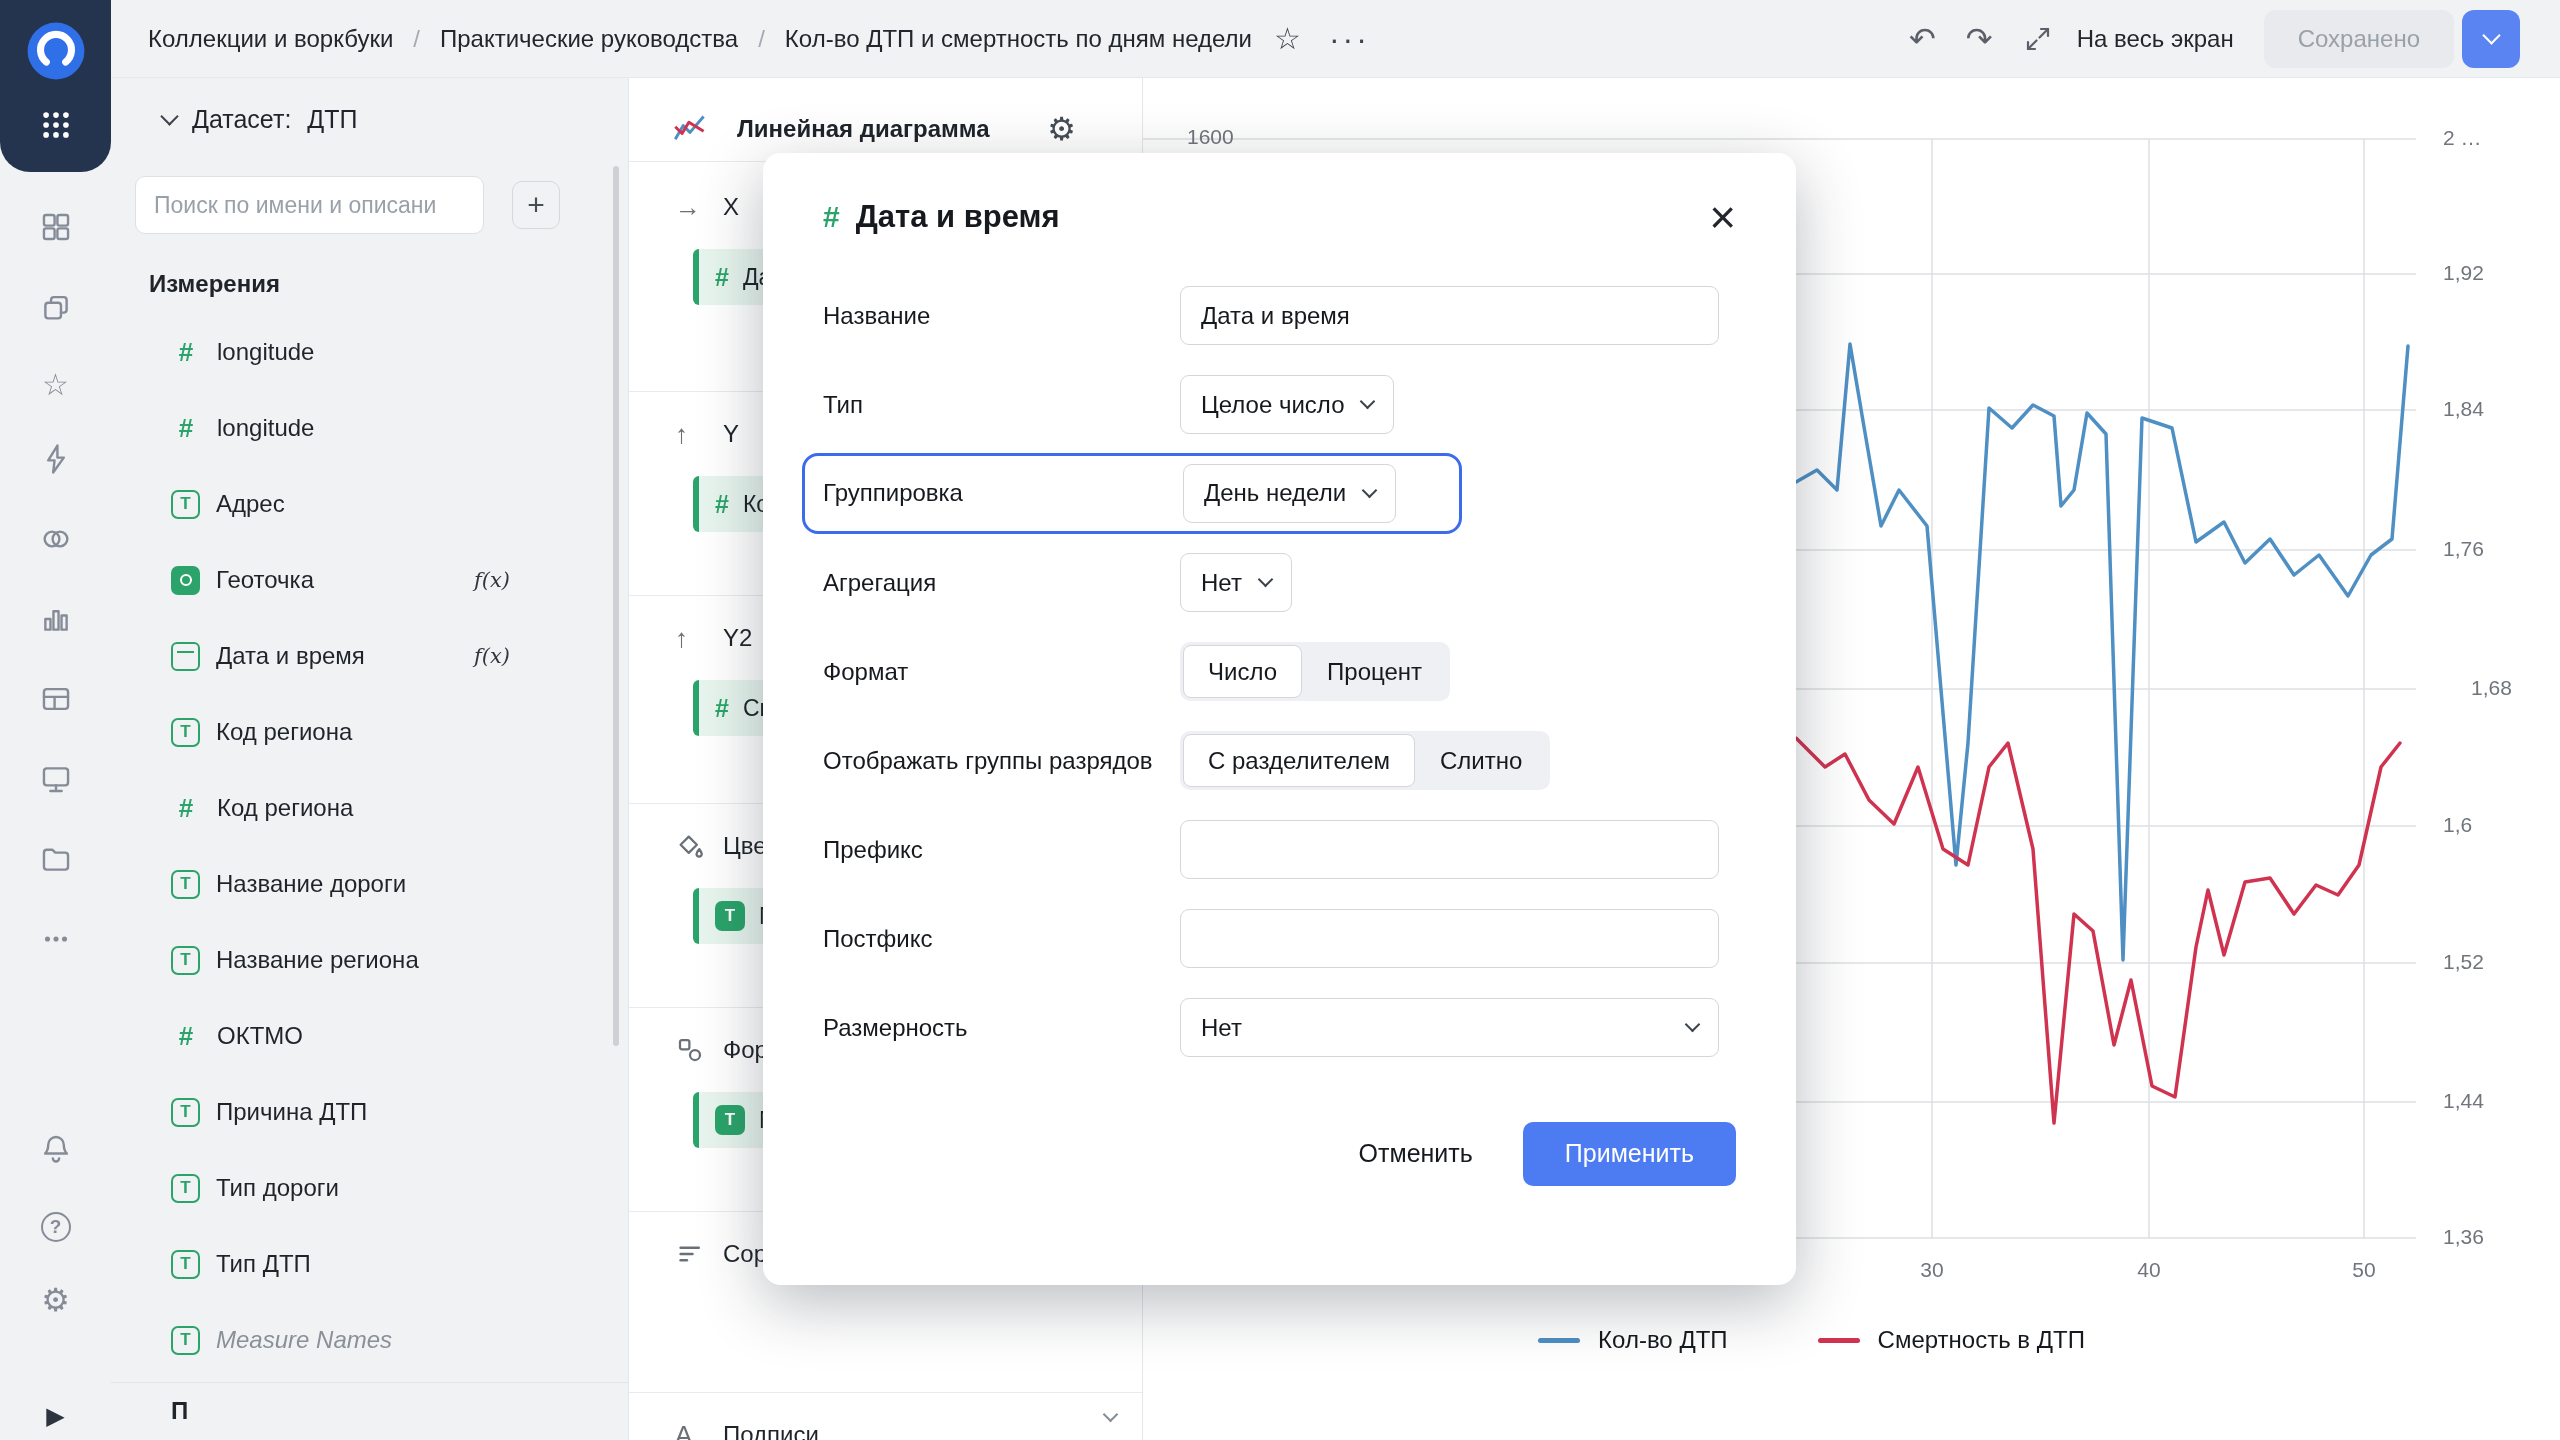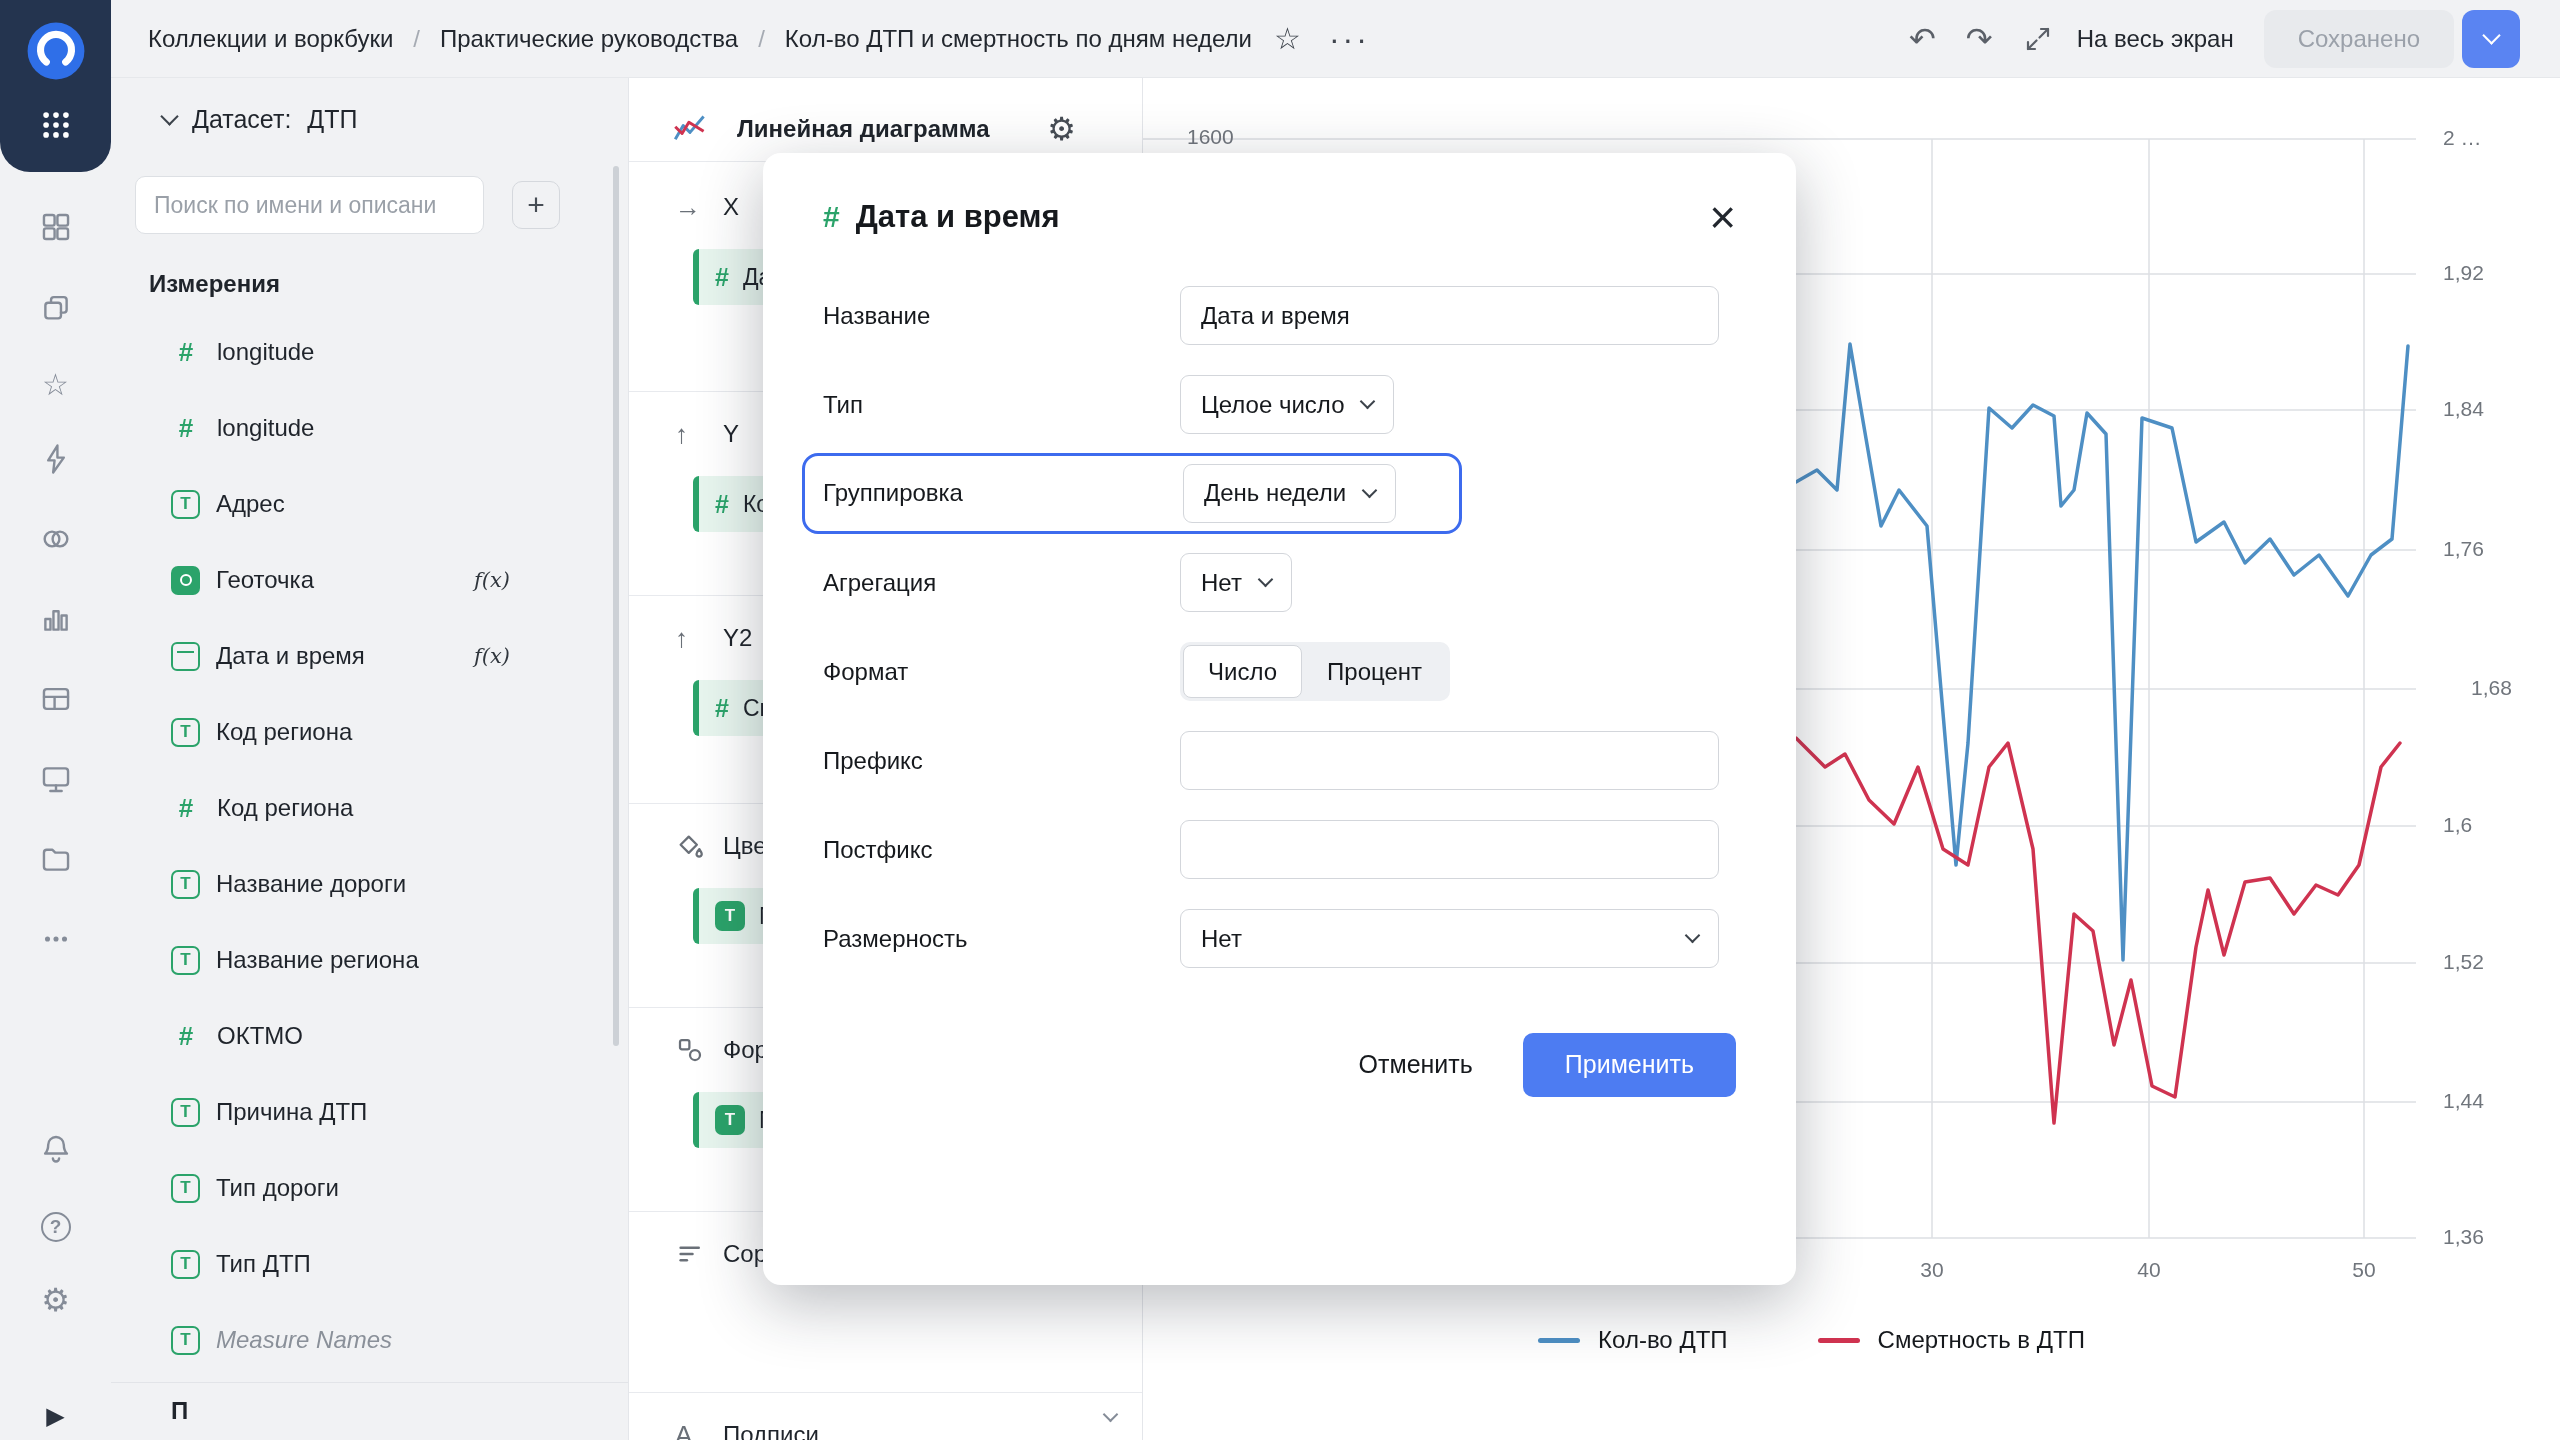--- a/index.html
+++ b/index.html
@@ -503,20 +503,27 @@
     </div>
 
     <div class="mrow">
       <div class="mlabel">Формат</div>
       <div class="seg">
         <div class="opt sel">Число</div>
         <div class="opt">Процент</div>
       </div>
     </div>
 
+    <div class="mrow">
+      <div class="mlabel">Отображать группы разрядов</div>
+      <div class="seg">
+        <div class="opt sel">С разделителем</div>
+        <div class="opt">Слитно</div>
+      </div>
+    </div>
 
     <div class="mrow">
       <div class="mlabel">Префикс</div>
       <input class="minput" value="" style="">
     </div>
 
     <div class="mrow">
       <div class="mlabel">Постфикс</div>
       <input class="minput" value="" style="">
     </div>

